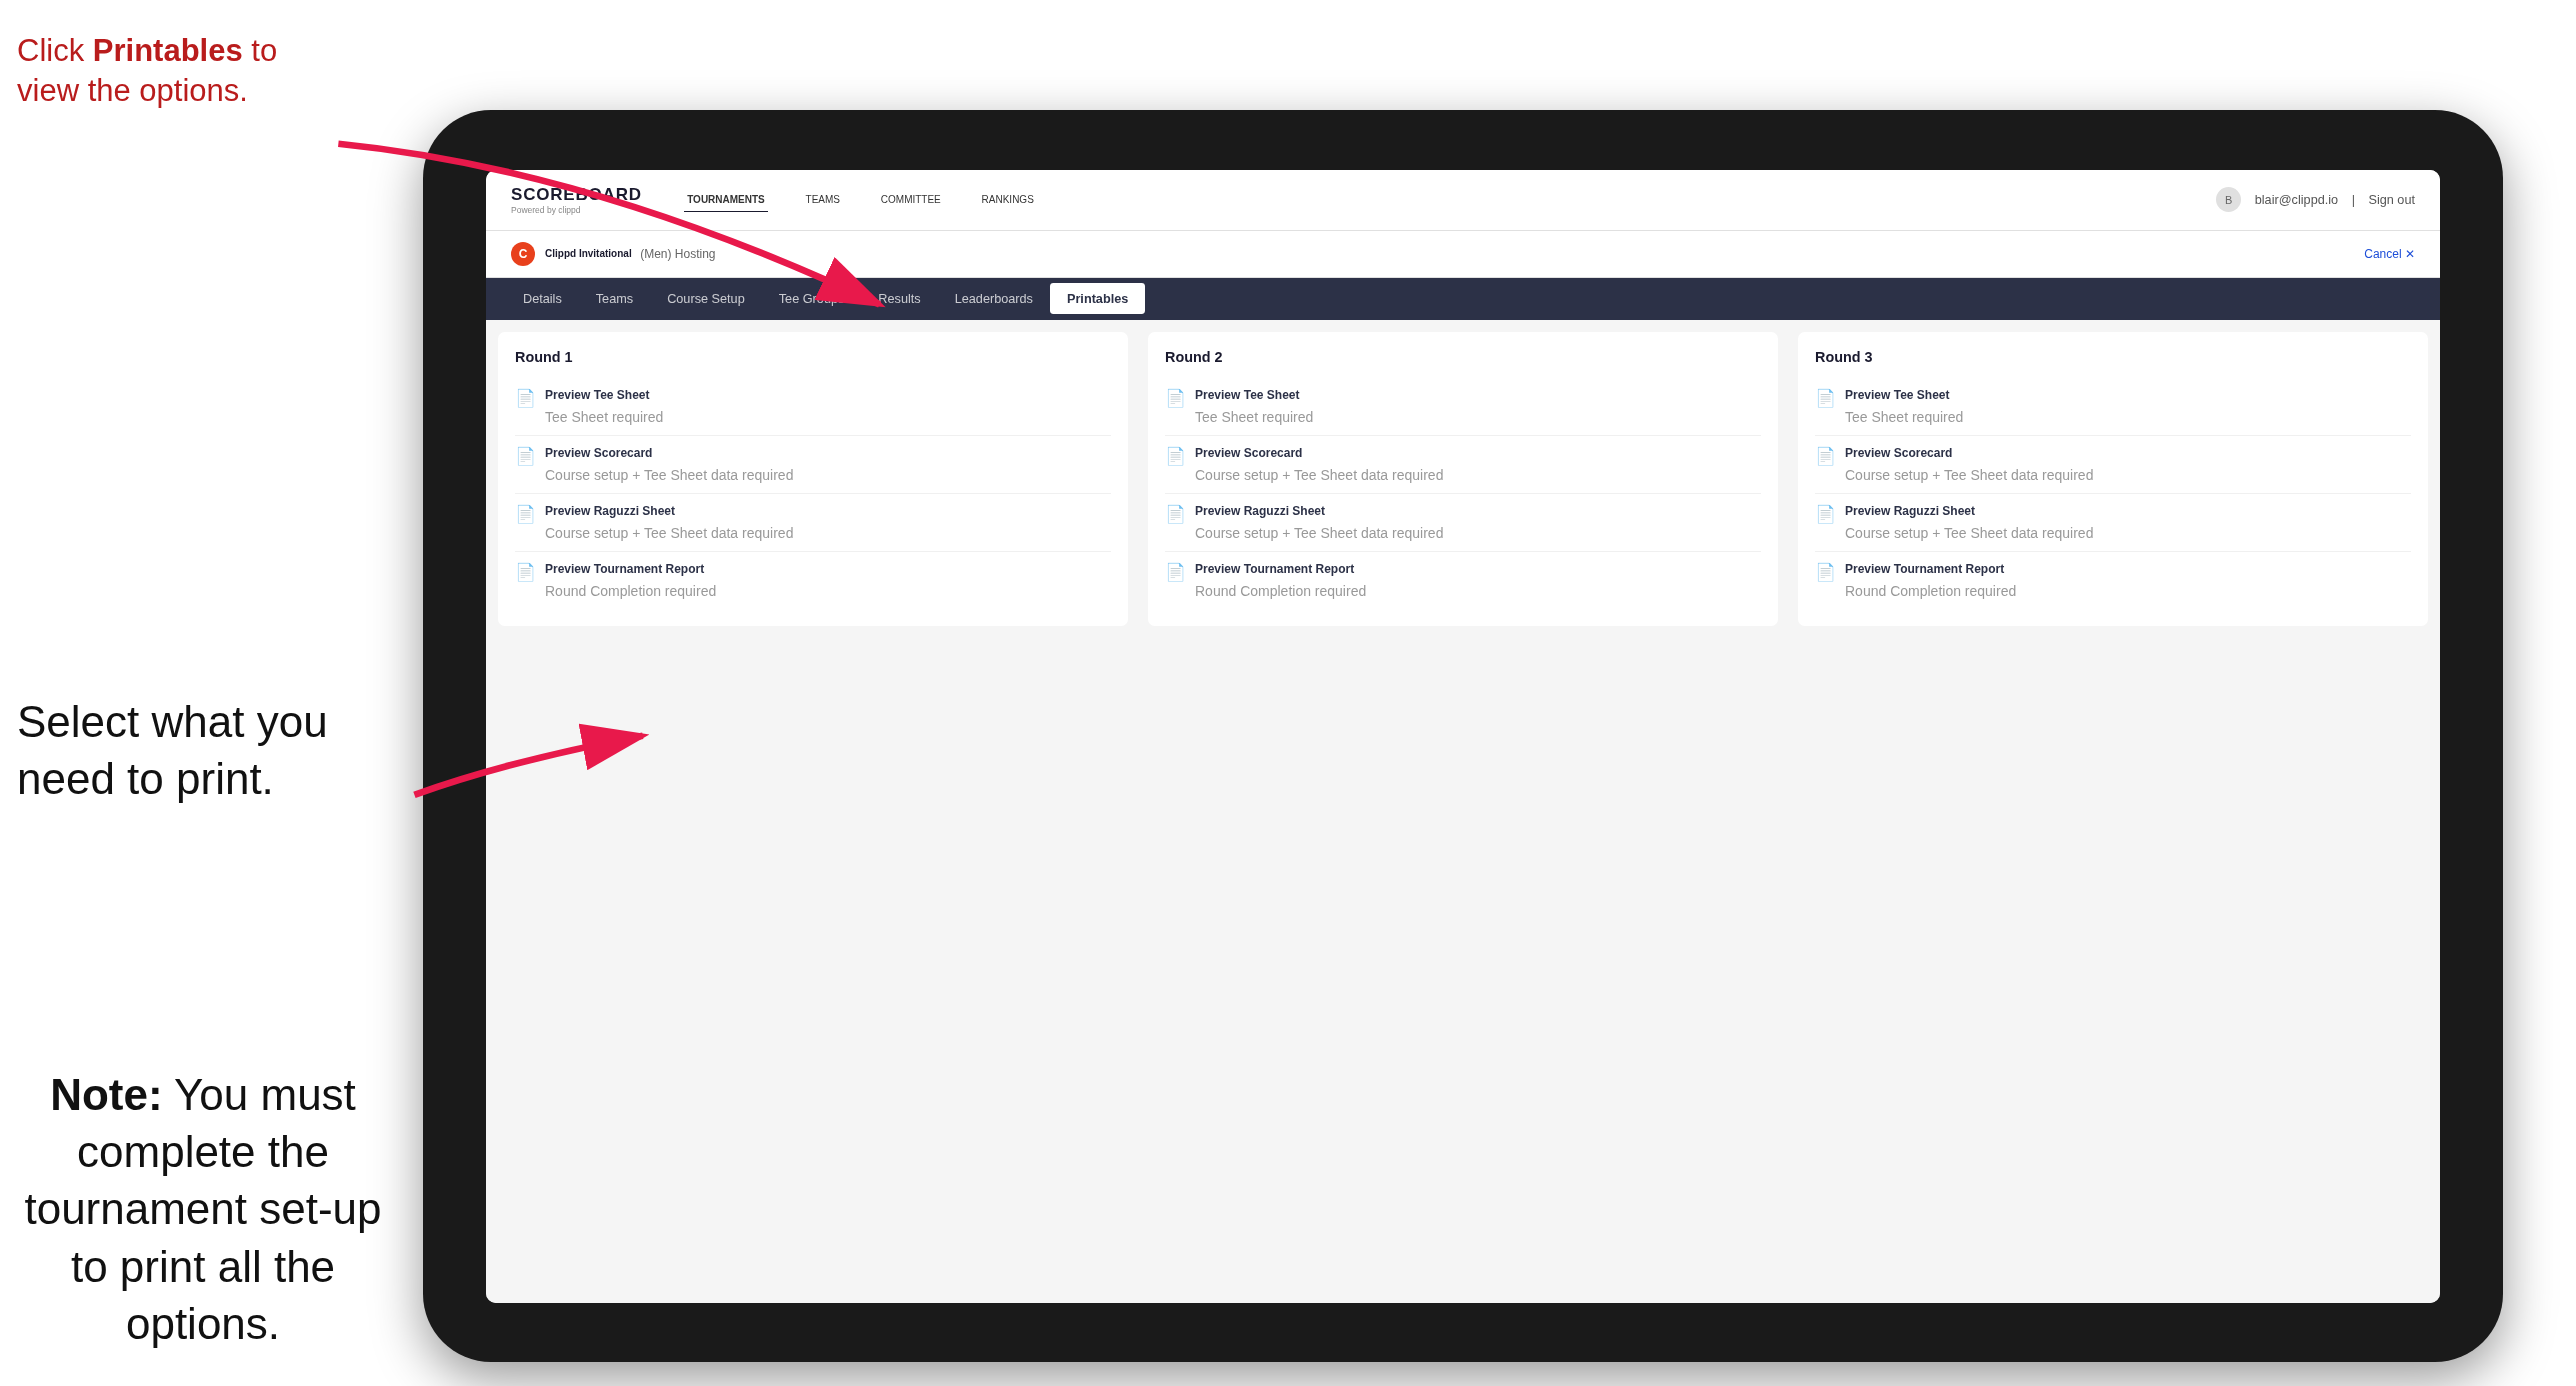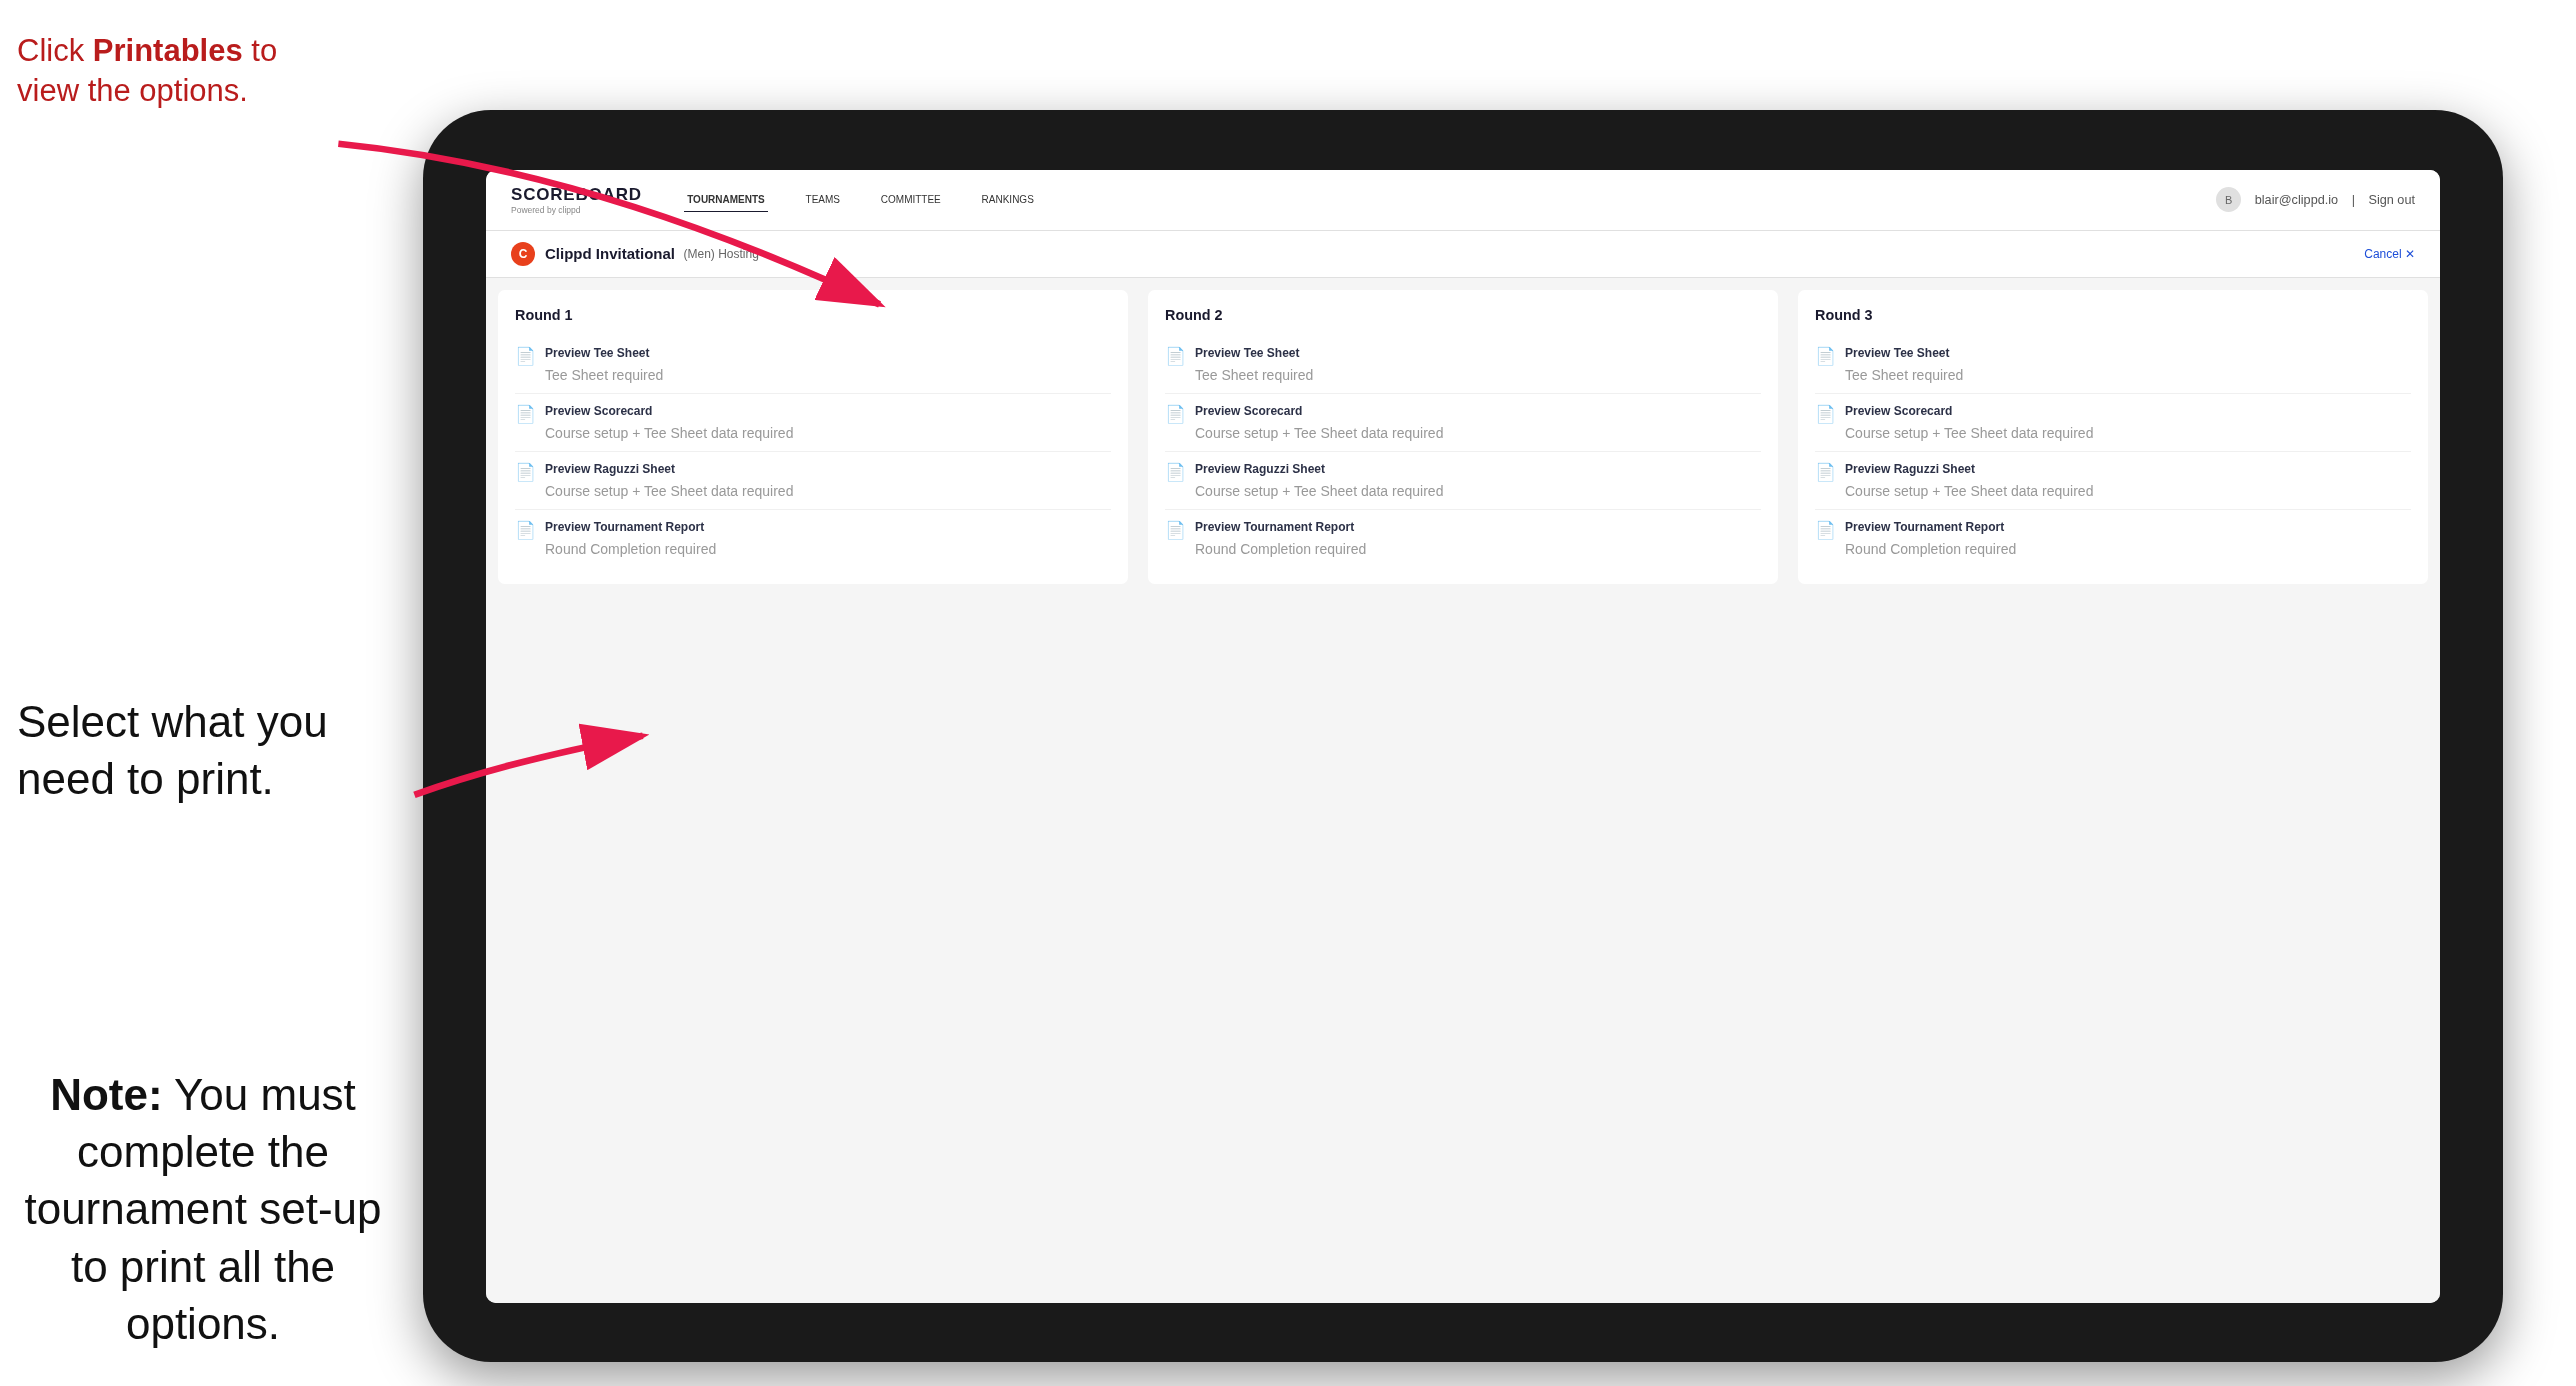--- a/index.html
+++ b/index.html
@@ -159,21 +159,21 @@
       border-radius: 50%;
       display: flex;
       align-items: center;
       justify-content: center;
       color: white;
       font-size: 12px;
       font-weight: 700;
       margin-right: 10px;
     }
     .tournament-name {
-      font-size: 15px;
+      font-size: 10px;
       font-weight: 600;
       color: #1a1a2e;
       margin-right: 8.5px;
     }
     .tournament-sub {
       font-size: 12px;
       color: #666;
     }
     .cancel-btn {
       margin-left: auto;
@@ -305,20 +305,29 @@
       </div>
     </div>
 
     <div class="sub-header">
       <div class="tournament-icon">C</div>
       <span class="tournament-name">Clippd Invitational</span>
       <span class="tournament-sub">(Men)  Hosting</span>
       <span class="cancel-btn">Cancel ✕</span>
     </div>
 
+    <div class="tabs-bar">
+      <div class="tab-item">Details</div>
+      <div class="tab-item">Teams</div>
+      <div class="tab-item">Course Setup</div>
+      <div class="tab-item">Tee Groups</div>
+      <div class="tab-item">Results</div>
+      <div class="tab-item">Leaderboards</div>
+      <div class="tab-item active">Printables</div>
+    </div>
 
     <div class="main-content">
       <div class="rounds-grid" id="rounds-container">
       <div class="round-section">
             <div class="round-title">Round 1</div>
             <div class="print-item">
               <div class="print-item-icon">📄</div>
               <div class="print-item-text">
                 <div class="item-title">Preview Tee Sheet</div>
                 <div class="item-sub">Tee Sheet required</div>

